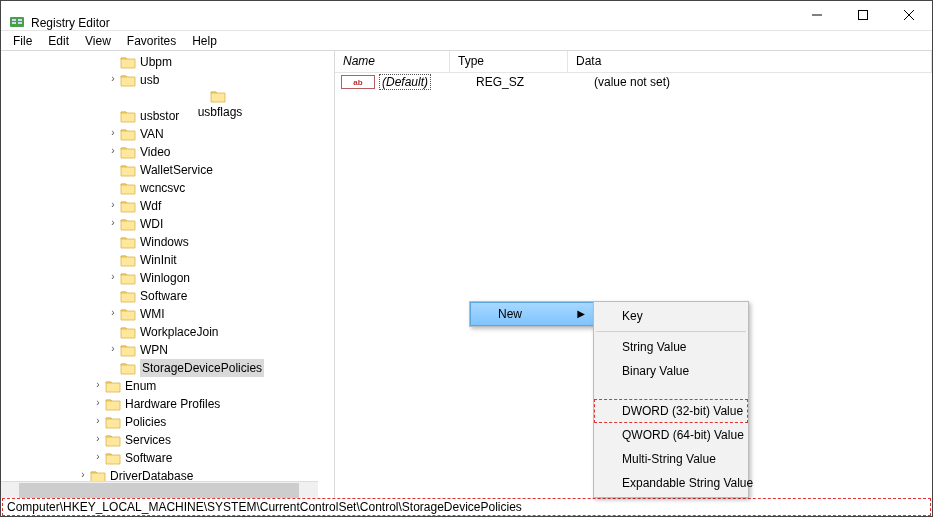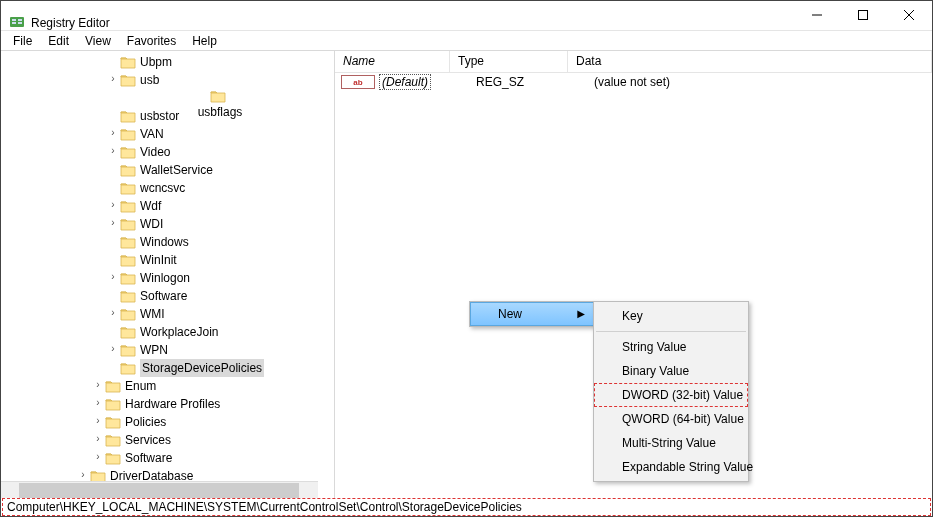--- a/index.html
+++ b/index.html
@@ -173,20 +173,21 @@
   width: 156px;
   padding: 2px 0;
 }
 .ctx-sub .sep {
   height: 1px; background: #d0d0d0;
   margin: 3px 2px;
 }
 .ctx-sub .item.highlight {
   border: 1px dashed #d33;
   padding: 4px 23px 4px 27px;
+  margin-top: 16px;
 }
 </style>
 </head>
 <body>
 
 <div class="titlebar">
   <svg class="app-icon" viewBox="0 0 16 16">
     <rect x="1" y="3" width="14" height="10" rx="1" fill="#4aa04a"></rect>
     <rect x="3" y="5" width="4" height="2" fill="#cde"></rect>
     <rect x="3" y="8" width="4" height="2" fill="#cde"></rect>

